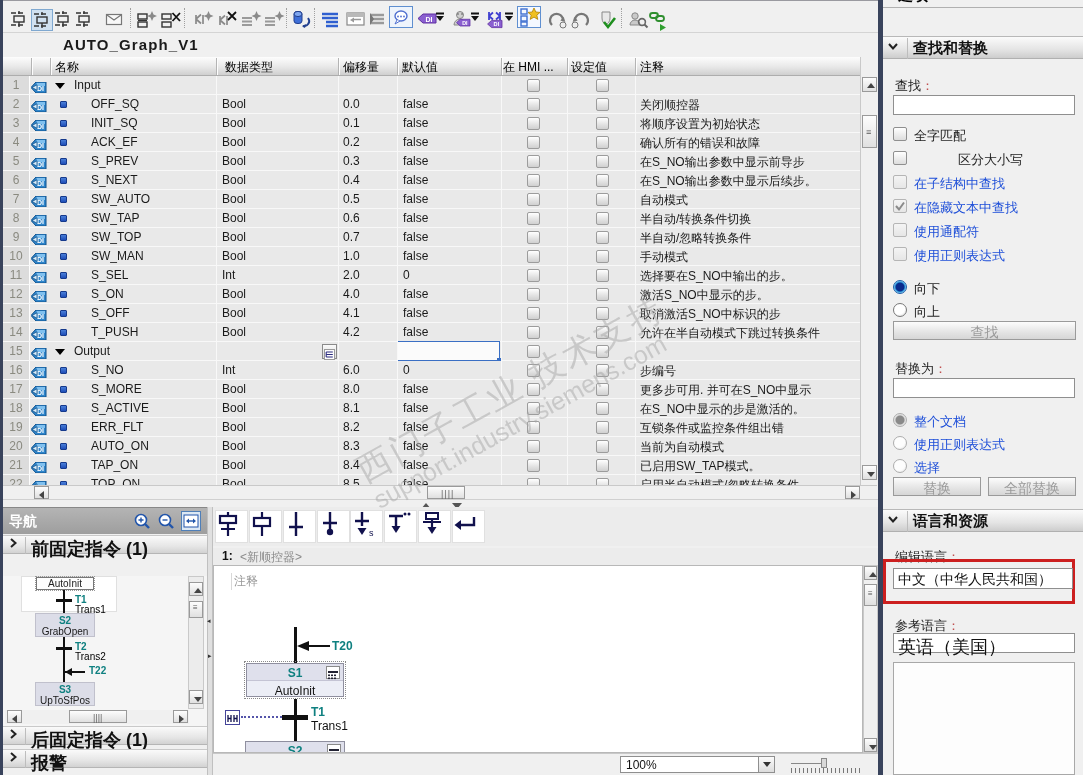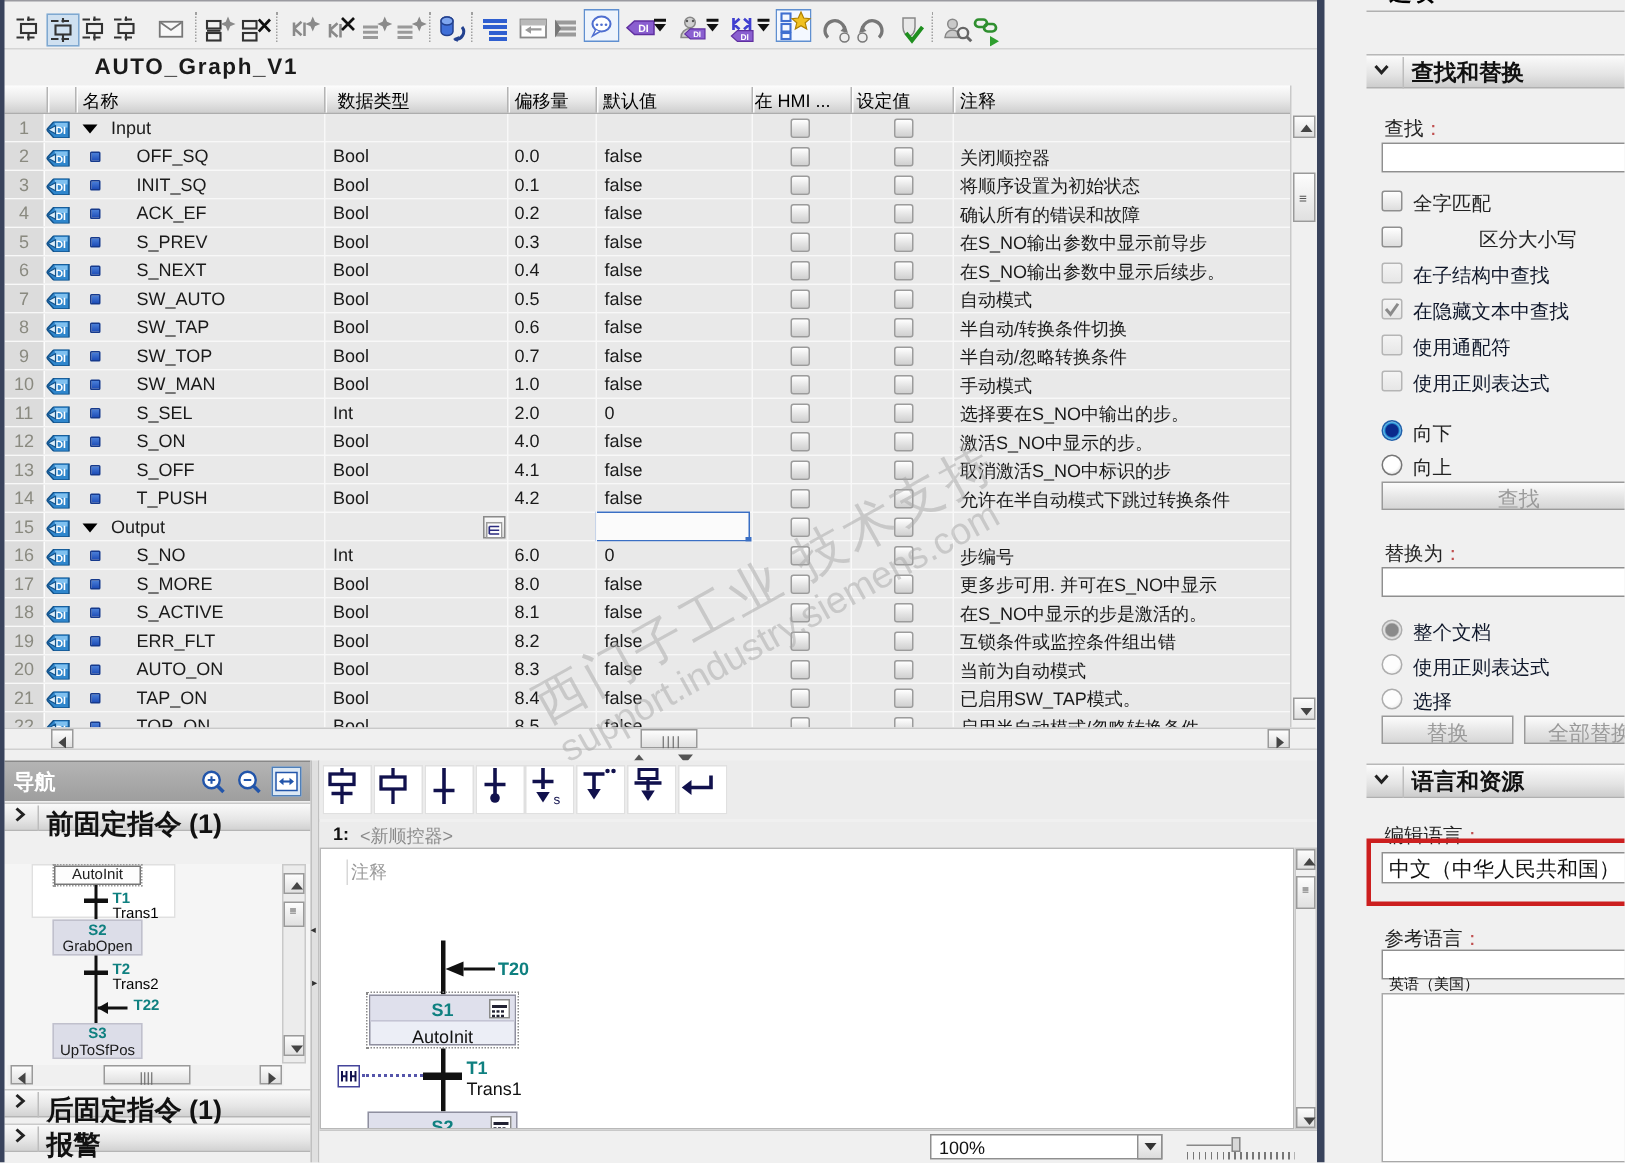--- a/index.html
+++ b/index.html
@@ -41,31 +41,31 @@
 
 .sb { background:#f0f0f0; }
 .sbtn { position:absolute; background:linear-gradient(#fdfdfd,#e0e0e0); border:1px solid #9a9a9a; color:#333; text-align:center; }
 .arrowup:after,.arrowdn:after,.arrowlf:after,.arrowrt:after { content:""; position:absolute; width:0; height:0; }
 .arrowup:after { left:4px; top:5px; border-left:4px solid transparent; border-right:4px solid transparent; border-bottom:5px solid #444; }
 .arrowdn:after { left:4px; top:6px; border-left:4px solid transparent; border-right:4px solid transparent; border-top:5px solid #444; }
 .arrowlf:after { left:4px; top:4px; border-top:4px solid transparent; border-bottom:4px solid transparent; border-right:5px solid #444; }
 .arrowrt:after { left:5px; top:4px; border-top:4px solid transparent; border-bottom:4px solid transparent; border-left:5px solid #444; }
 
 #rsep { position:absolute; left:878px; top:0; width:5px; height:775px; background:#39435c; }
-#rpanel { position:absolute; left:911px; top:0; width:172px; height:775px; background:#f0f0f0;border-radius:18px; }
+#rpanel { position:absolute; left:883px; top:0; width:172px; height:775px; background:#f0f0f0;border-radius:18px; }
 .sechead { position:absolute; left:0; width:200px; height:23px; background:linear-gradient(#fbfbfb,#e4e4e4 60%,#cdcdcd); border-top:1px solid #b8b8b8; border-bottom:1px solid #b0b0b0; }
 .sechead .chev { position:absolute; left:4px; top:3px; width:16px; height:16px; font-size:12px; font-weight:bold; color:#222; }
 .sechead .sdiv { position:absolute; left:24px; top:1px; width:1px; height:21px; background:#bdbdbd; }
 .sechead .st { position:absolute; left:30px; top:2px; font-size:15px; font-weight:bold; color:#111; }
 .rlab { position:absolute; font-size:13px; color:#222; }
 .rinput { position:absolute; left:10px; width:182px; height:20px; background:#fff; border:1px solid #8f8f8f; }
 .rcb { position:absolute; left:10px; width:14px; height:14px; border:1px solid #8f8f8f; border-radius:2px; background:linear-gradient(#fff,#ddd); }
 .rcb.dis { border-color:#b5b5b5; background:linear-gradient(#f4f4f4,#e6e6e6); }
 .rcbl { position:absolute; left:31px; font-size:13px; color:#222; white-space:nowrap; }
-.rcbl.dis { color:#0f172a; }
+.rcbl.dis { color:#1d4ed8; }
 .rrad { position:absolute; left:10px; width:14px; height:14px; border:1px solid #777; border-radius:50%; background:radial-gradient(circle at 40% 35%, #fff 55%, #ccc); }
 .rrad.sel { border-color:#1f5faa; background:radial-gradient(circle at 50% 50%, #0a2a8c 0 4px, #2f9fe0 5px, #e8f4ff 7px); }
 .rrad.dissel { background:radial-gradient(circle at 50% 50%, #8a8a8a 0 4px, #dcdcdc 5px, #f0f0f0 7px); border-color:#adadad; }
 .rrad.dis { border-color:#adadad; background:radial-gradient(circle at 40% 35%, #fdfdfd 55%, #e0e0e0); }
 .rbtn { position:absolute; height:19px; background:linear-gradient(#fcfcfc,#e4e4e4 60%,#d6d6d6); border:1px solid #9a9a9a; color:#9a9a9a; font-size:14px; text-align:center; padding-top:2px; }
 
 #navp { position:absolute; left:3px; top:507px; width:204px; height:268px; background:#f0f0f0; }
 #navhead { position:absolute; left:0; top:0; width:204px; height:27px; background:linear-gradient(#b4b4b4,#9e9e9e); border-top:1px solid #888; }
 #navhead .t { position:absolute; left:6px; top:5px; color:#fff; font-size:14px; font-weight:bold; }
 .navsec { position:absolute; left:0; width:204px; height:19px; background:linear-gradient(#fafafa,#e6e6e6 60%,#d2d2d2); border-top:1px solid #c9c9c9; border-bottom:1px solid #b5b5b5; }
@@ -918,21 +918,21 @@
         <span class="chev"><svg width="12" height="12" viewBox="0 0 12 12">
             <path d="M2 4 L6 8.5 L10 4" fill="none" stroke="#222" stroke-width="2"></path>
           </svg></span>
         <span class="sdiv"></span>
         <span class="st">语言和资源</span>
       </div>
       <div class="rlab" style="left:12px;top:548px;">编辑语言<span style="color:#c05050;">：</span></div>
       <div style="position:absolute;left:0px;top:559px;width:192px;height:45px;border:3px solid #cc1f1f;"></div>
       <div style="position:absolute;left:10px;top:568px;width:180px;height:21px;background:#fff;border:1px solid #8f8f8f;font-size:14px;color:#111;padding:2px 0 0 4px;">中文（中华人民共和国）</div>
       <div class="rlab" style="left:12px;top:617px;">参考语言<span style="color:#c05050;">：</span></div>
-      <div style="position:absolute;left:10px;top:633px;width:182px;height:20px;background:#fff;border:1px solid #8f8f8f;font-size:10px;color:#111;padding:15px 0 0 4px;">英语（美国）</div>
+      <div style="position:absolute;left:10px;top:633px;width:182px;height:20px;background:#fff;border:1px solid #8f8f8f;font-size:18px;color:#111;padding:1px 0 0 4px;">英语（美国）</div>
       <div style="position:absolute;left:10px;top:662px;width:182px;height:113px;background:#fdfdfd;border:1px solid #a8a8a8;"></div>
     </div>
 <div id="rsep"></div>
 <div class="abs" style="left:0;top:0;width:3px;height:775px;background:#39435c;"></div>
 <div id="wm">
       <div class="c">西门子工业 技术支持</div>
       <div class="e">support.industry.siemens.com</div>
     </div>
 </div>
 </body></html>

